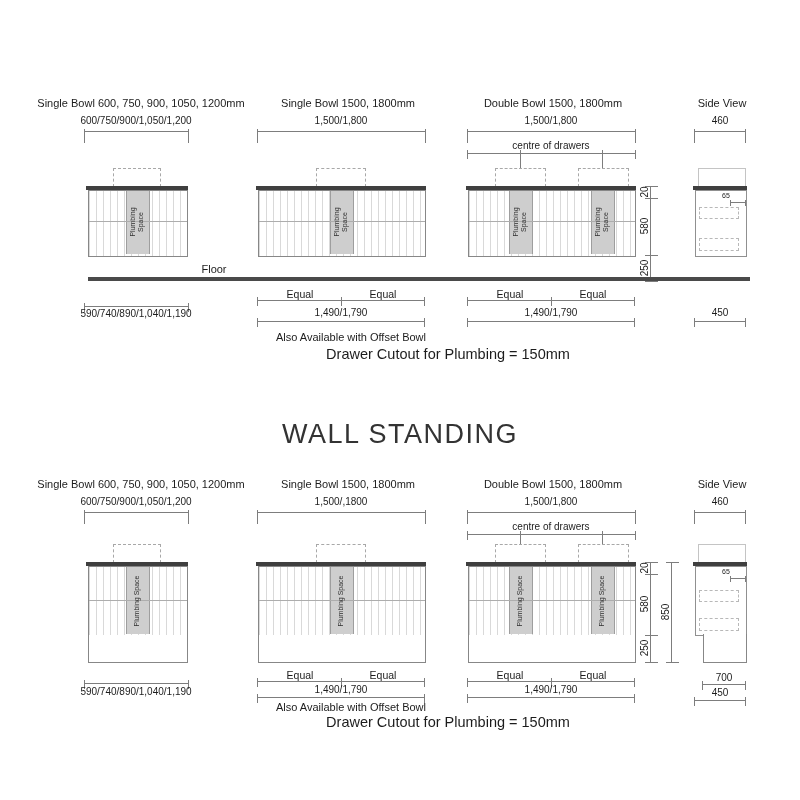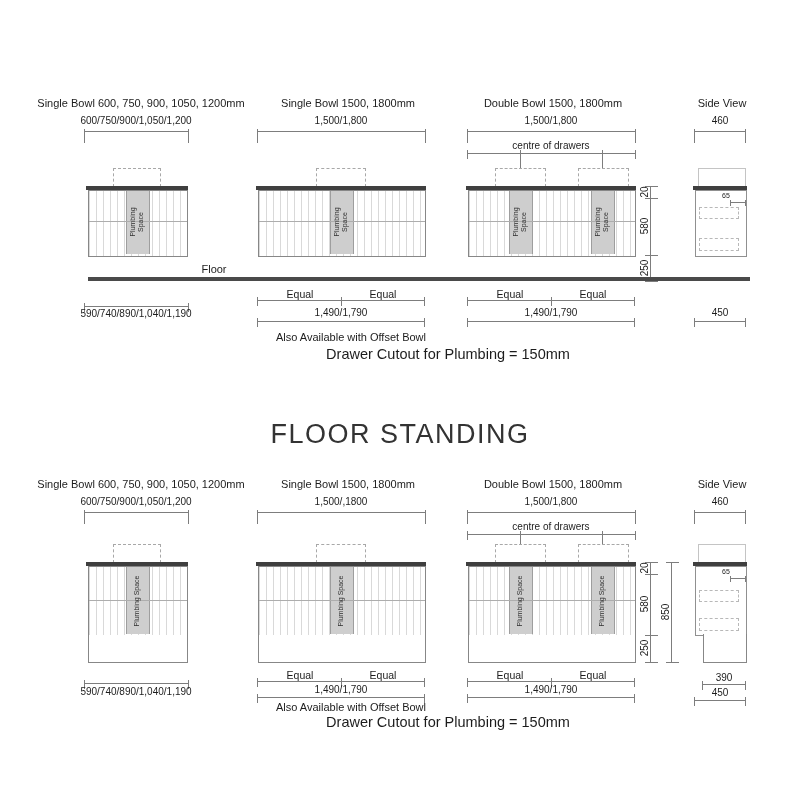--- a/index.html
+++ b/index.html
@@ -135,21 +135,21 @@
   <div class="t f10" style="left:341px;top:307px;">1,490/1,790</div>
   <div class="hd" style="left:258px;top:321px;width:166px;"></div>
   <div class="t f10" style="left:551px;top:307px;">1,490/1,790</div>
   <div class="hd" style="left:468px;top:321px;width:166px;"></div>
   <div class="t f10" style="left:720px;top:307px;">450</div>
   <div class="hd" style="left:695px;top:321px;width:50px;"></div>
 
   <div class="t f11" style="left:351px;top:331px;">Also Available with Offset Bowl</div>
   <div class="t f14" style="left:448px;top:346px;">Drawer Cutout for Plumbing = 150mm</div>
 
-  <div class="t title" style="left:400px;top:419px;">FLOOR STANDING</div>
+  <div class="t title" style="left:400px;top:419px;">WALL STANDING</div>
 
   <div class="t f11" style="left:141px;top:478px;">Single Bowl 600, 750, 900, 1050, 1200mm</div>
   <div class="t f11" style="left:348px;top:478px;">Single Bowl 1500, 1800mm</div>
   <div class="t f11" style="left:553px;top:478px;">Double Bowl 1500, 1800mm</div>
   <div class="t f11" style="left:722px;top:478px;">Side View</div>
 
   <div class="t f10" style="left:136px;top:496px;">600/750/900/1,050/1,200</div>
   <div class="hd deep" style="left:85px;top:512px;width:103px;"></div>
   <div class="t f10" style="left:341px;top:496px;">1,500/,1800</div>
   <div class="hd deep" style="left:258px;top:512px;width:167px;"></div>
@@ -232,21 +232,21 @@
   <div class="hd" style="left:468px;top:681px;width:166px;">
     <span class="mt" style="left:83px;"></span>
   </div>
 
   <div class="hd" style="left:85px;top:683px;width:103px;"></div>
   <div class="t f10" style="left:136px;top:686px;">590/740/890/1,040/1,190</div>
   <div class="t f10" style="left:341px;top:684px;">1,490/1,790</div>
   <div class="hd" style="left:258px;top:697px;width:166px;"></div>
   <div class="t f10" style="left:551px;top:684px;">1,490/1,790</div>
   <div class="hd" style="left:468px;top:697px;width:166px;"></div>
-  <div class="t f10" style="left:724px;top:672px;">390</div>
+  <div class="t f10" style="left:724px;top:672px;">700</div>
   <div class="hd" style="left:703px;top:684px;width:42px;"></div>
   <div class="t f10" style="left:720px;top:687px;">450</div>
   <div class="hd" style="left:695px;top:700px;width:50px;"></div>
 
   <div class="t f11" style="left:351px;top:701px;">Also Available with Offset Bowl</div>
   <div class="t f14" style="left:448px;top:714px;">Drawer Cutout for Plumbing = 150mm</div>
 
 </div>
 
 </body></html>

